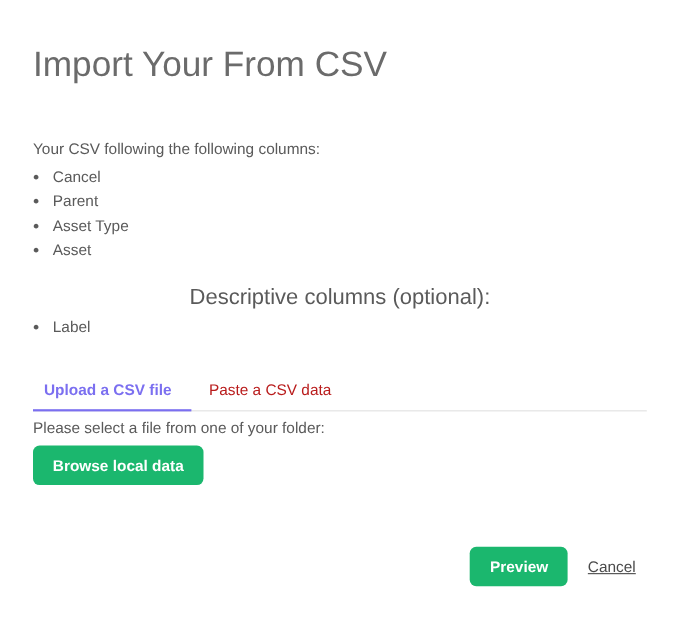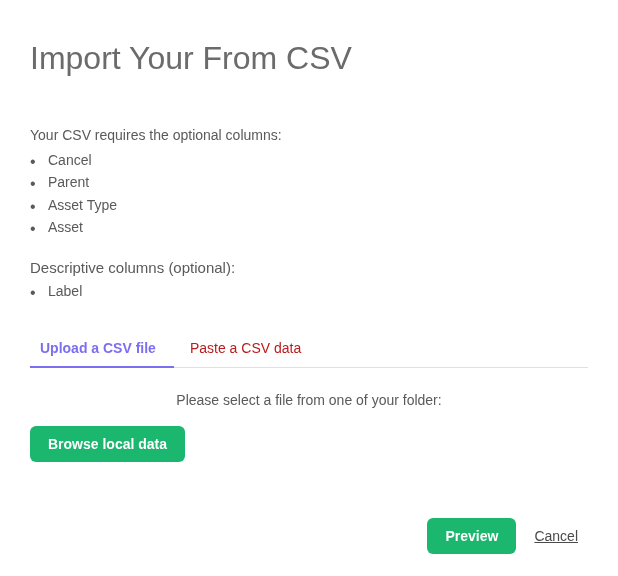--- a/index.html
+++ b/index.html
@@ -40,51 +40,51 @@
       position: relative;
     }
     .column-list li::before {
       content: "•";
       position: absolute;
       left: 0;
       font-size: 16px;
       color: #5a5a5a;
     }
     .optional-text {
-      font-size: 15px;
+      font-size: 20px;
       color: #5a5a5a;
       margin-bottom: 4px;
+      text-align: center;
     }
     .tabs {
       display: flex;
       border-bottom: 1px solid #e0e0e0;
       margin-top: 28px;
-      margin-bottom: 24px;
+      margin-bottom: 7px;
     }
     .tab {
       padding: 10px 18px 10px 10px;
       font-size: 14px;
       cursor: pointer;
       color: #b91c1c;
       border-bottom: 2px solid transparent;
       margin-bottom: -1px;
     }
     .tab.active {
       color: #7b6ff0;
       font-weight: 600;
       border-bottom: 2px solid #7b6ff0;
     }
     .tab:not(.active) {
       padding-left: 16px;
     }
     .file-prompt {
       font-size: 14px;
       color: #5a5a5a;
-      margin-bottom: 18px;
-      text-align: center;
+      margin-bottom: 8px;
     }
     .browse-button {
       background: #1bb76e;
       color: #fff;
       border: none;
       border-radius: 6px;
       padding: 10px 18px;
       font-size: 14px;
       font-weight: 600;
       cursor: pointer;
@@ -114,21 +114,21 @@
       cursor: pointer;
     }
   </style>
 </head>
 <body>
 
 
 
 <h1 class="page-title">Import Your From CSV</h1>
 
-<p class="intro-text">Your CSV requires the optional columns:</p>
+<p class="intro-text">Your CSV following the following columns:</p>
 <ul class="column-list">
   <li>Cancel</li>
   <li>Parent</li>
   <li>Asset Type</li>
   <li>Asset</li>
 </ul>
 
 <p class="optional-text">Descriptive columns (optional):</p>
 <ul class="column-list">
   <li>Label</li>

